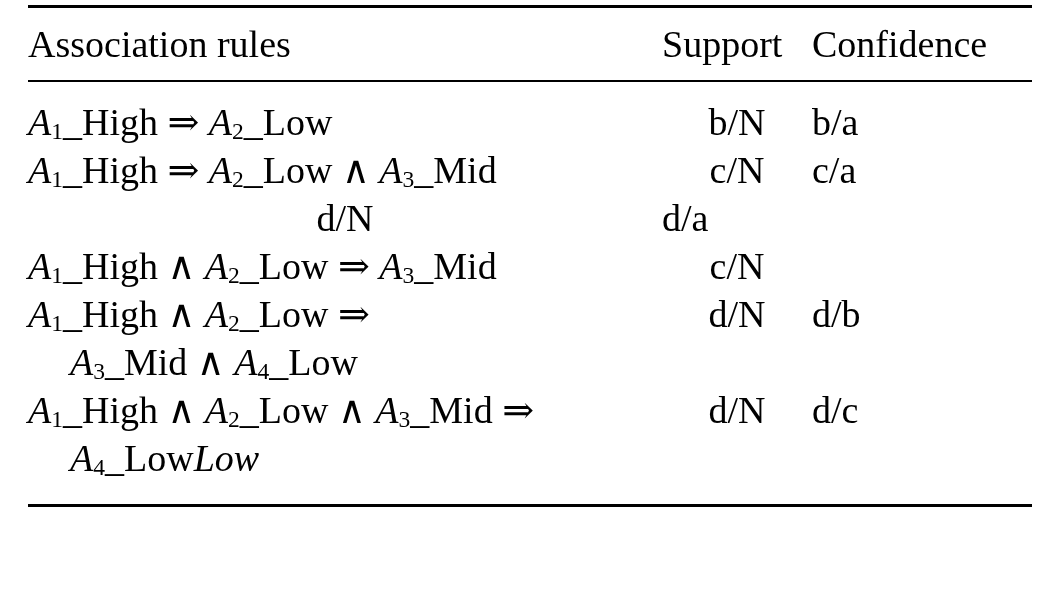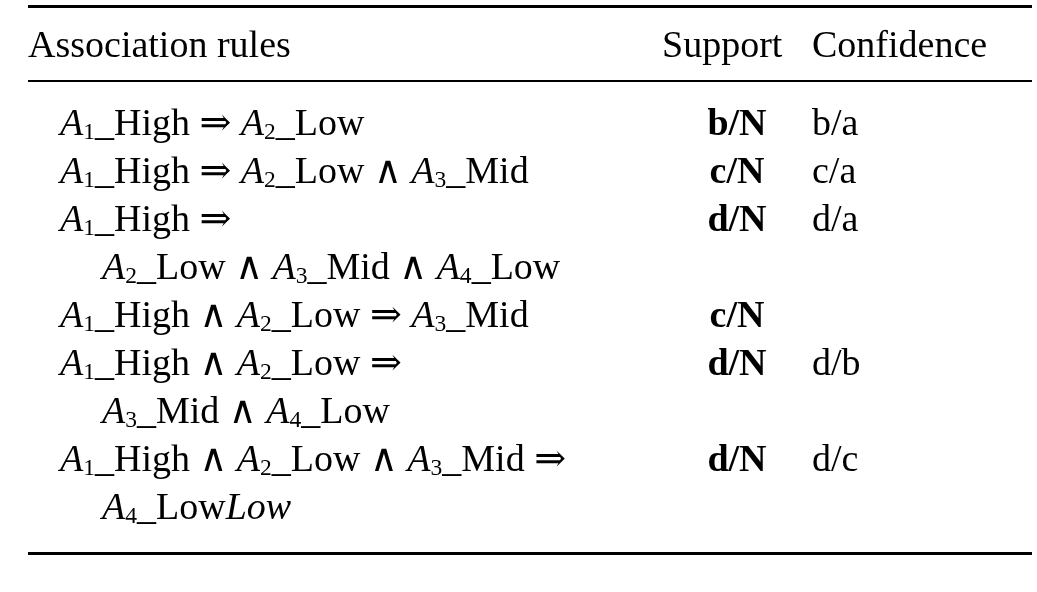--- a/index.html
+++ b/index.html
@@ -43,24 +43,24 @@
   .th-confidence { text-align: left; }
 
   .tbody {
     padding: 16px 0 22px 0;
   }
   .cell {
     font-size: 38px;
     line-height: 48px;
   }
   .rule-cell { text-align: left; white-space: nowrap; }
-  .support-cell { text-align: center; font-weight: bold; }
+  .support-cell { text-align: center; }
   .confidence-cell { }
 
-  .rline { line-height: 48px; margin-left: 32px; }
+  .rline { line-height: 48px; }
   .rline.cont { padding-left: 42px; }
 
   .mvar { font-style: italic; }
   sub {
     font-size: 0.62em;
     line-height: 0;
     vertical-align: baseline;
     position: relative;
     top: 0.18em;
   }
@@ -92,24 +92,20 @@
 
     <div class="grid-row">
       <div class="cell rule-cell">
         <div class="rline"><span class="mvar">A</span><sub>1</sub>_High ⇒ <span class="mvar">A</span><sub>2</sub>_Low ∧ <span class="mvar">A</span><sub>3</sub>_Mid</div>
       </div>
       <div class="cell support-cell">c/N</div>
       <div class="cell confidence-cell">c/a</div>
     </div>
 
     <div class="grid-row">
-      <div class="cell rule-cell">
-        <div class="rline"><span class="mvar">A</span><sub>1</sub>_High ⇒</div>
-        <div class="rline cont"><span class="mvar">A</span><sub>2</sub>_Low ∧ <span class="mvar">A</span><sub>3</sub>_Mid ∧ <span class="mvar">A</span><sub>4</sub>_Low</div>
-      </div>
       <div class="cell support-cell">d/N</div>
       <div class="cell confidence-cell">d/a</div>
     </div>
 
     <div class="grid-row">
       <div class="cell rule-cell">
         <div class="rline"><span class="mvar">A</span><sub>1</sub>_High ∧ <span class="mvar">A</span><sub>2</sub>_Low ⇒ <span class="mvar">A</span><sub>3</sub>_Mid</div>
       </div>
       <div class="cell support-cell">c/N</div>
     </div>

